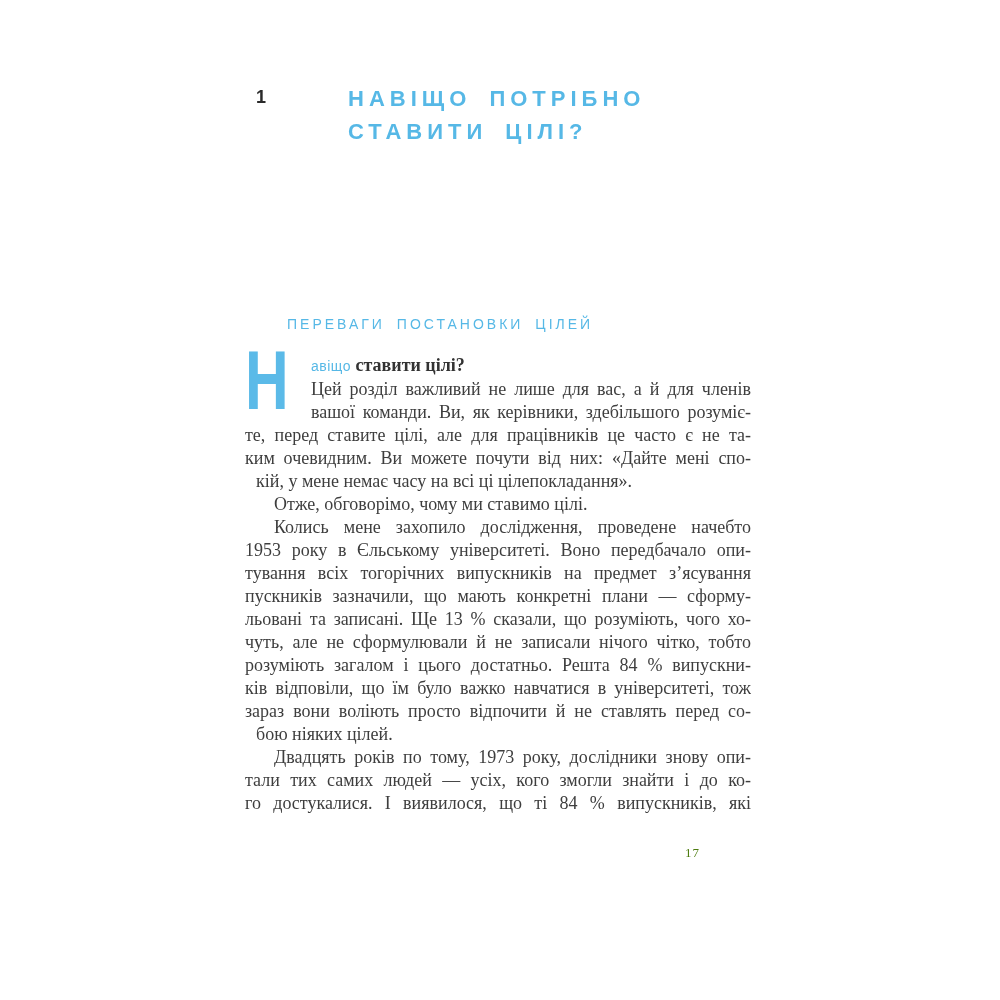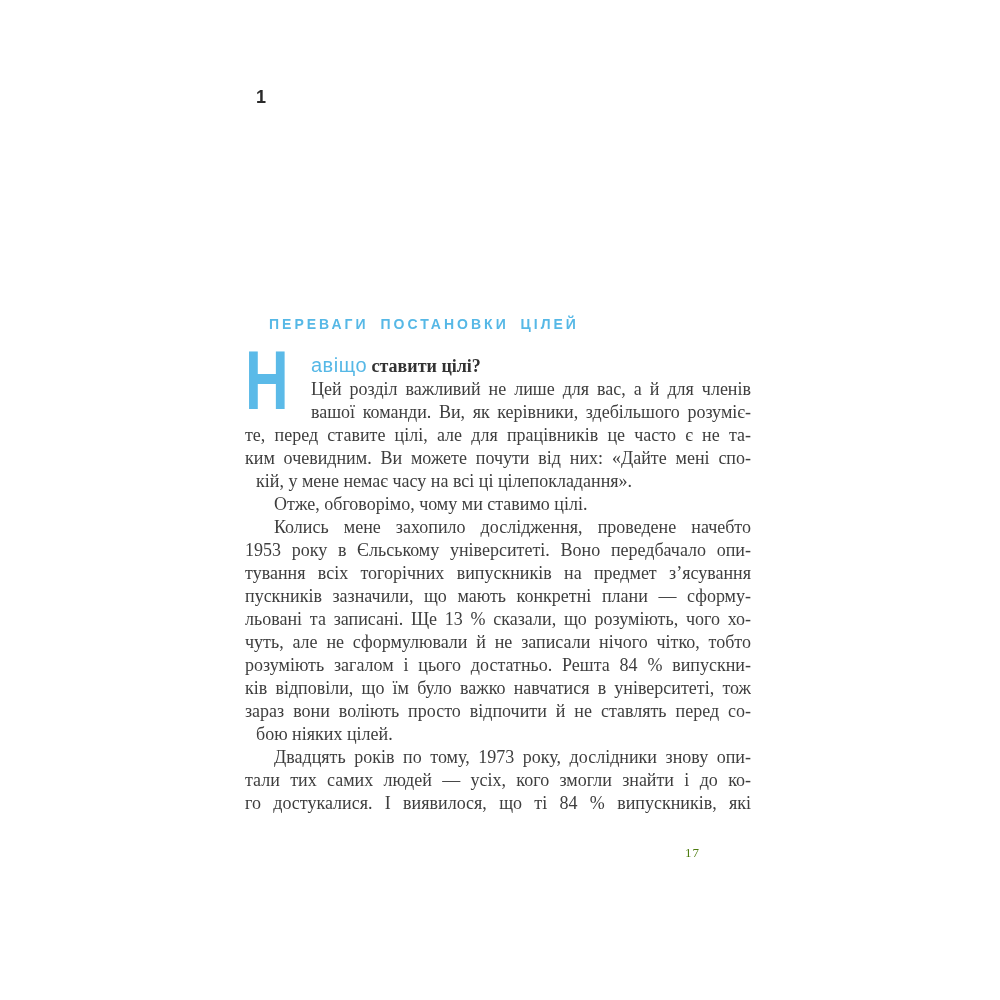--- a/index.html
+++ b/index.html
@@ -32,24 +32,24 @@
     line-height: 33px;
     letter-spacing: 5px;
     word-spacing: 7px;
     text-transform: uppercase;
     color: #56b8e6;
   }
 
   
   .section-heading {
     position: absolute;
-    left: 269px;
+    left: 287px;
     top: 316px;
     font-family: "Liberation Sans", sans-serif;
-    font-weight: 700;
+    font-weight: 400;
     font-size: 14px;
     letter-spacing: 3px;
     word-spacing: 5px;
     text-transform: uppercase;
     color: #56b8e6;
   }
 
   
   .body-col {
     position: absolute;
@@ -69,21 +69,21 @@
     text-align: justify;
     text-align-last: justify;
     white-space: nowrap;
   }
   .rag .tl:last-child { text-align-last: left; margin-left: 11px; }   
   .ind .tl:first-child { padding-left: 29px; }     
 
   .first-line { white-space: nowrap; text-align-last: left; }
   .lead-word {
     font-family: "Liberation Sans", sans-serif;
-    font-size: 20px;
+    font-size: 14px;
     letter-spacing: 0.5px;
     color: #56b8e6;
   }
   .lead-q { font-weight: 700; color: #333333; }
 
   .p2 { padding-left: 29px; text-align-last: left; white-space: nowrap; }
 
   
   .dropcap {
     float: left;
@@ -111,20 +111,24 @@
     color: #4d7c0f;
   }
 </style>
 </head>
 <body>
 
 <div class="page">
 
   <div class="chapter-number">1</div>
 
+  <div class="chapter-title">
+    <div class="ct-line">Навіщо потрібно</div>
+    <div class="ct-line">ставити цілі?</div>
+  </div>
 
   <div class="section-heading">Переваги постановки цілей</div>
 
   <div class="body-col">
 
     <div class="para p1">
       <div class="dropcap">
         <span>Н</span>
       </div>
       <div class="first-line">

